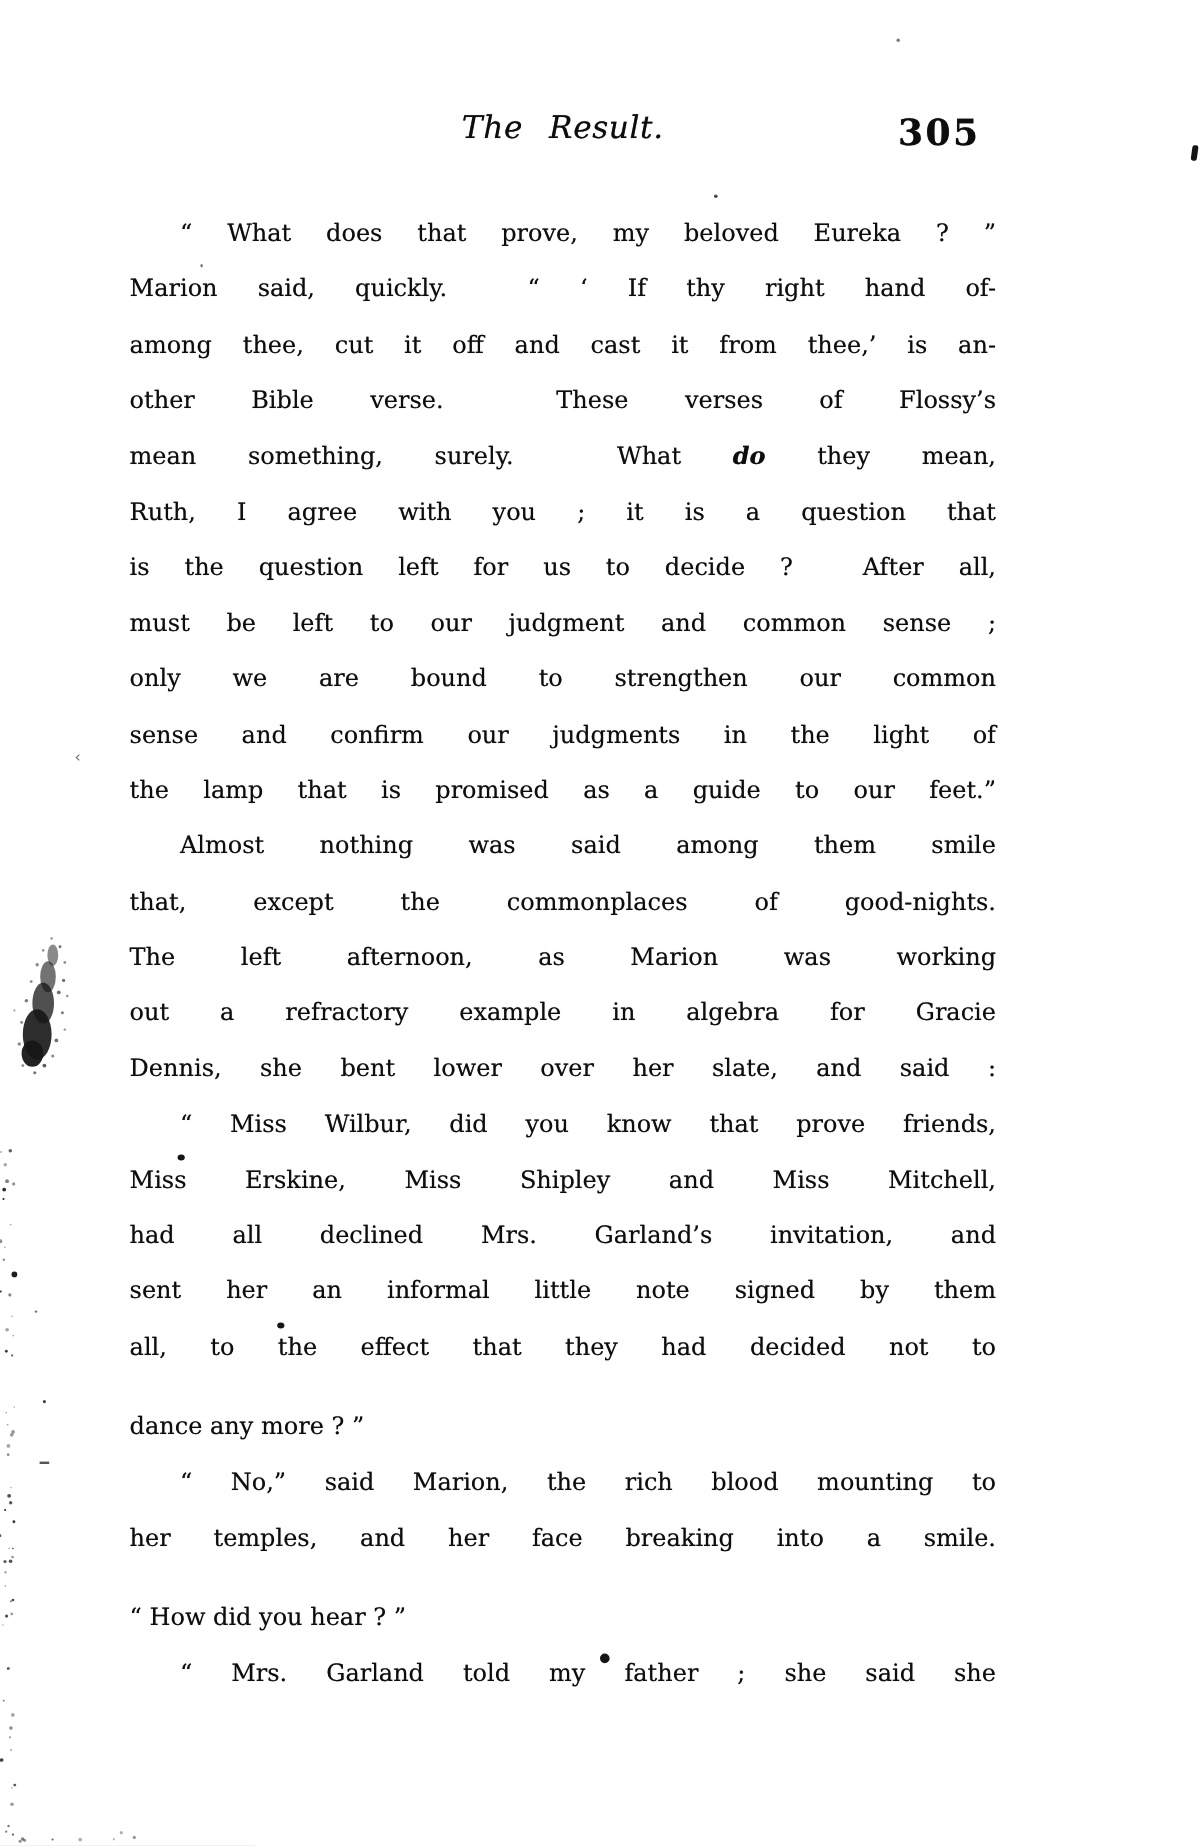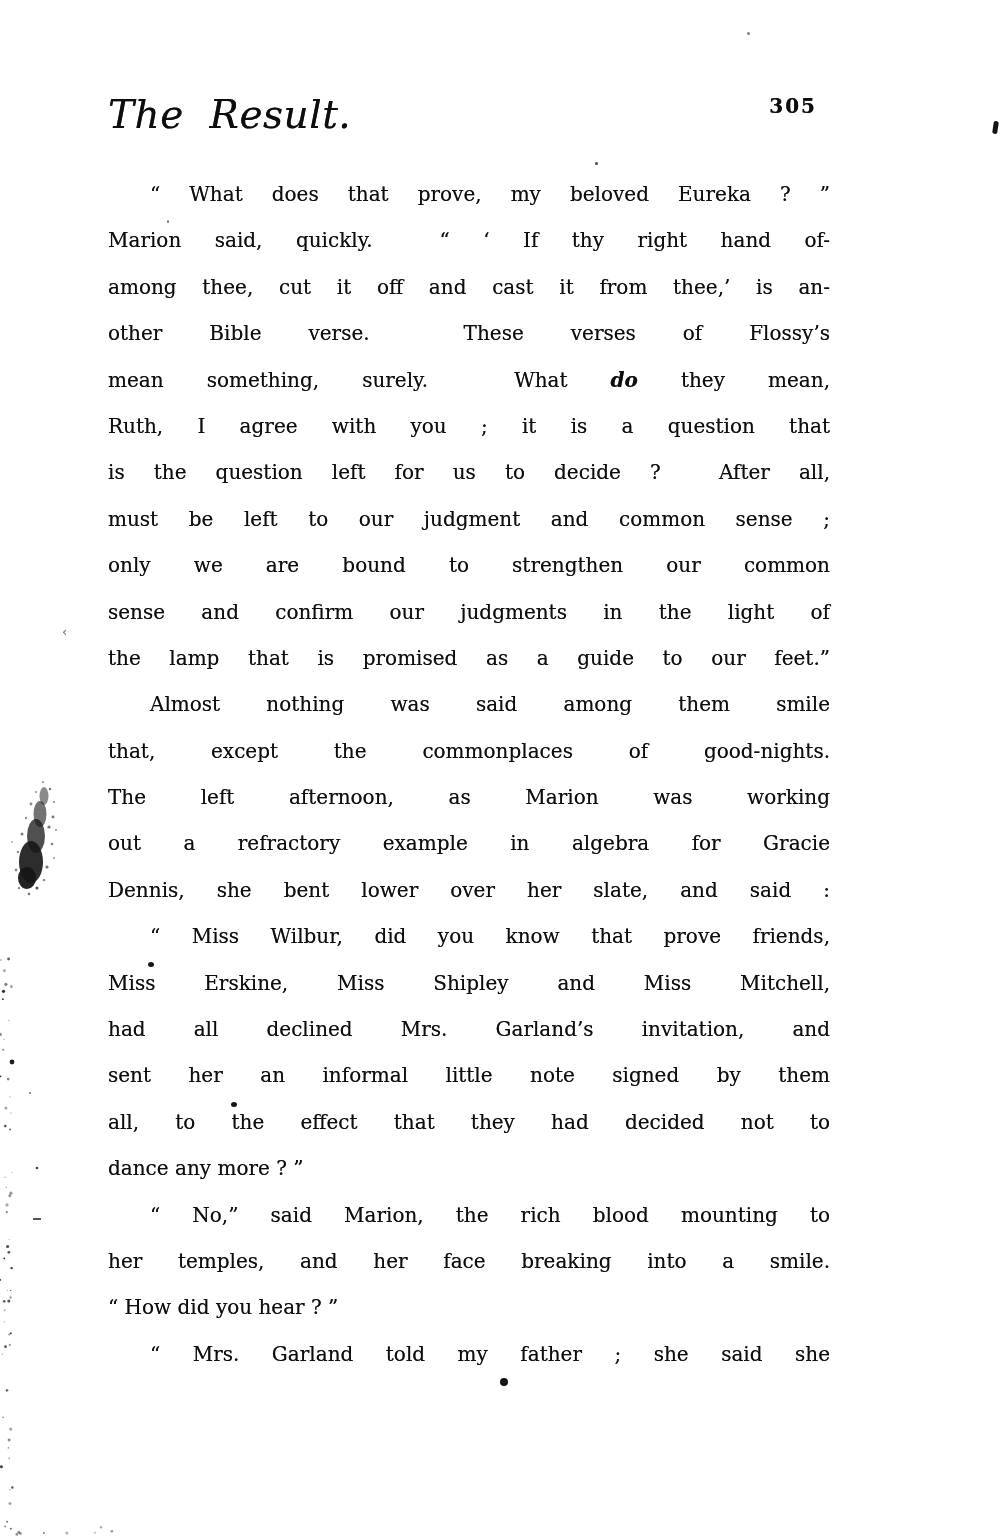--- a/index.html
+++ b/index.html
@@ -14,50 +14,51 @@
     color: #0d0d0d;
   }
   
   .header {
     position: absolute;
     left: 108px; top: 92px;
     width: 722px; height: 44px;
   }
   .running-title {
     position: absolute; left: 0; right: 0; top: 0;
+    text-align: center;
     font-style: italic;
-    font-size: 39px;
+    font-size: 26px;
     letter-spacing: 0.5px;
     word-spacing: 13px;
     text-shadow: 0 0 0.6px rgba(0,0,0,0.7);
   }
   .page-number {
     position: absolute; right: 13px; top: 2px;
-    font-size: 20px;
+    font-size: 30px;
     font-weight: bold;
     letter-spacing: 2px;
     text-shadow: 0 0 0.6px rgba(0,0,0,0.8);
   }
   
   .text-block {
     position: absolute;
     left: 108px; top: 171px;
     width: 722px;
     font-size: 20px;
     line-height: 46.4px;
     text-shadow: 0 0 0.6px rgba(0,0,0,0.6);
   }
   .paragraph { margin: 0; }
   .line {
     text-align: justify;
     text-align-last: justify;
     height: 46.4px;
     overflow: visible;
   }
-  .line.short { text-align-last: left; }
+  .line.short { text-align-last: left; margin-top: 20px; }
   .line.indent { text-indent: 42px; }
   .em { font-style: italic; font-weight: bold; }
   
   .artifact { position: absolute; pointer-events: none; }
   .ink-blot { left: 10px; top: 772px; width: 52px; height: 130px; }
   .edge-speckles { left: 0; top: 930px; width: 120px; height: 608px; }
   .dot { background: #151515; border-radius: 50%; }
   .dot-above-line1   { left: 595px; top: 162px; width: 3px; height: 3px; opacity: .8; }
   .dot-faint-marion  { left: 167px; top: 220px; width: 2px; height: 3px; opacity: .6; }
   .dot-topright      { left: 747px; top: 32px;  width: 3px; height: 3px; opacity: .55; }

